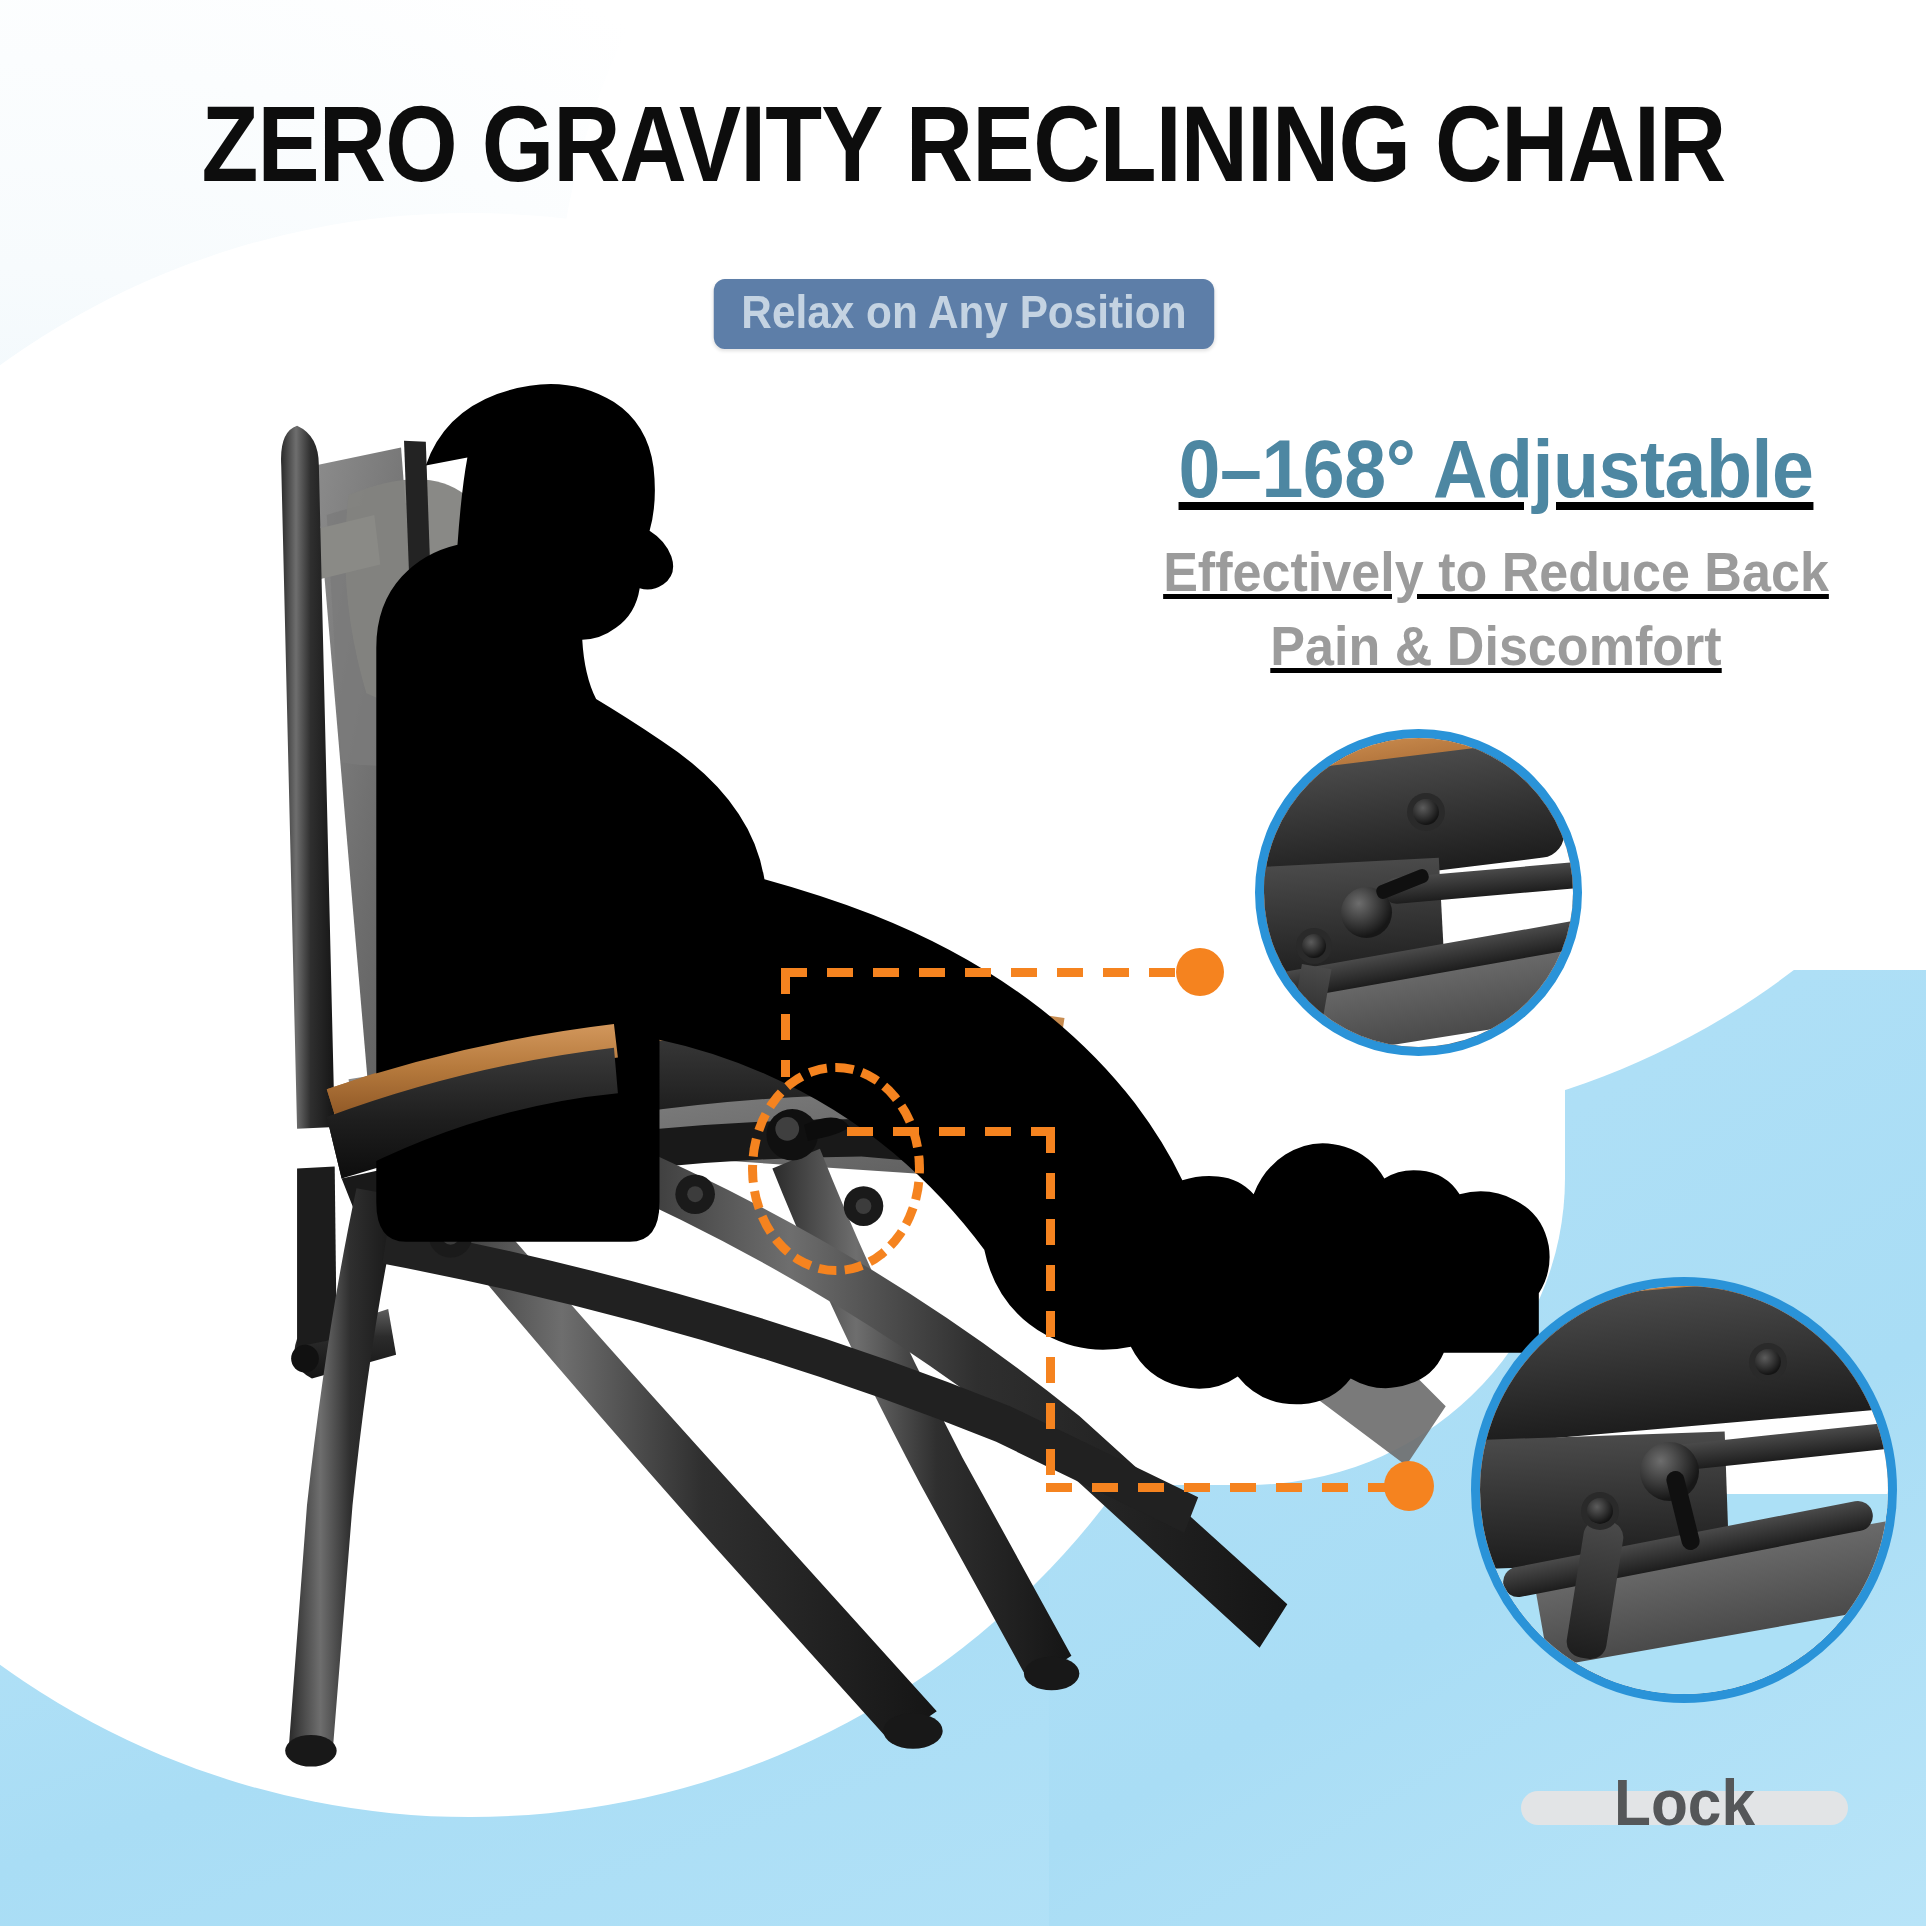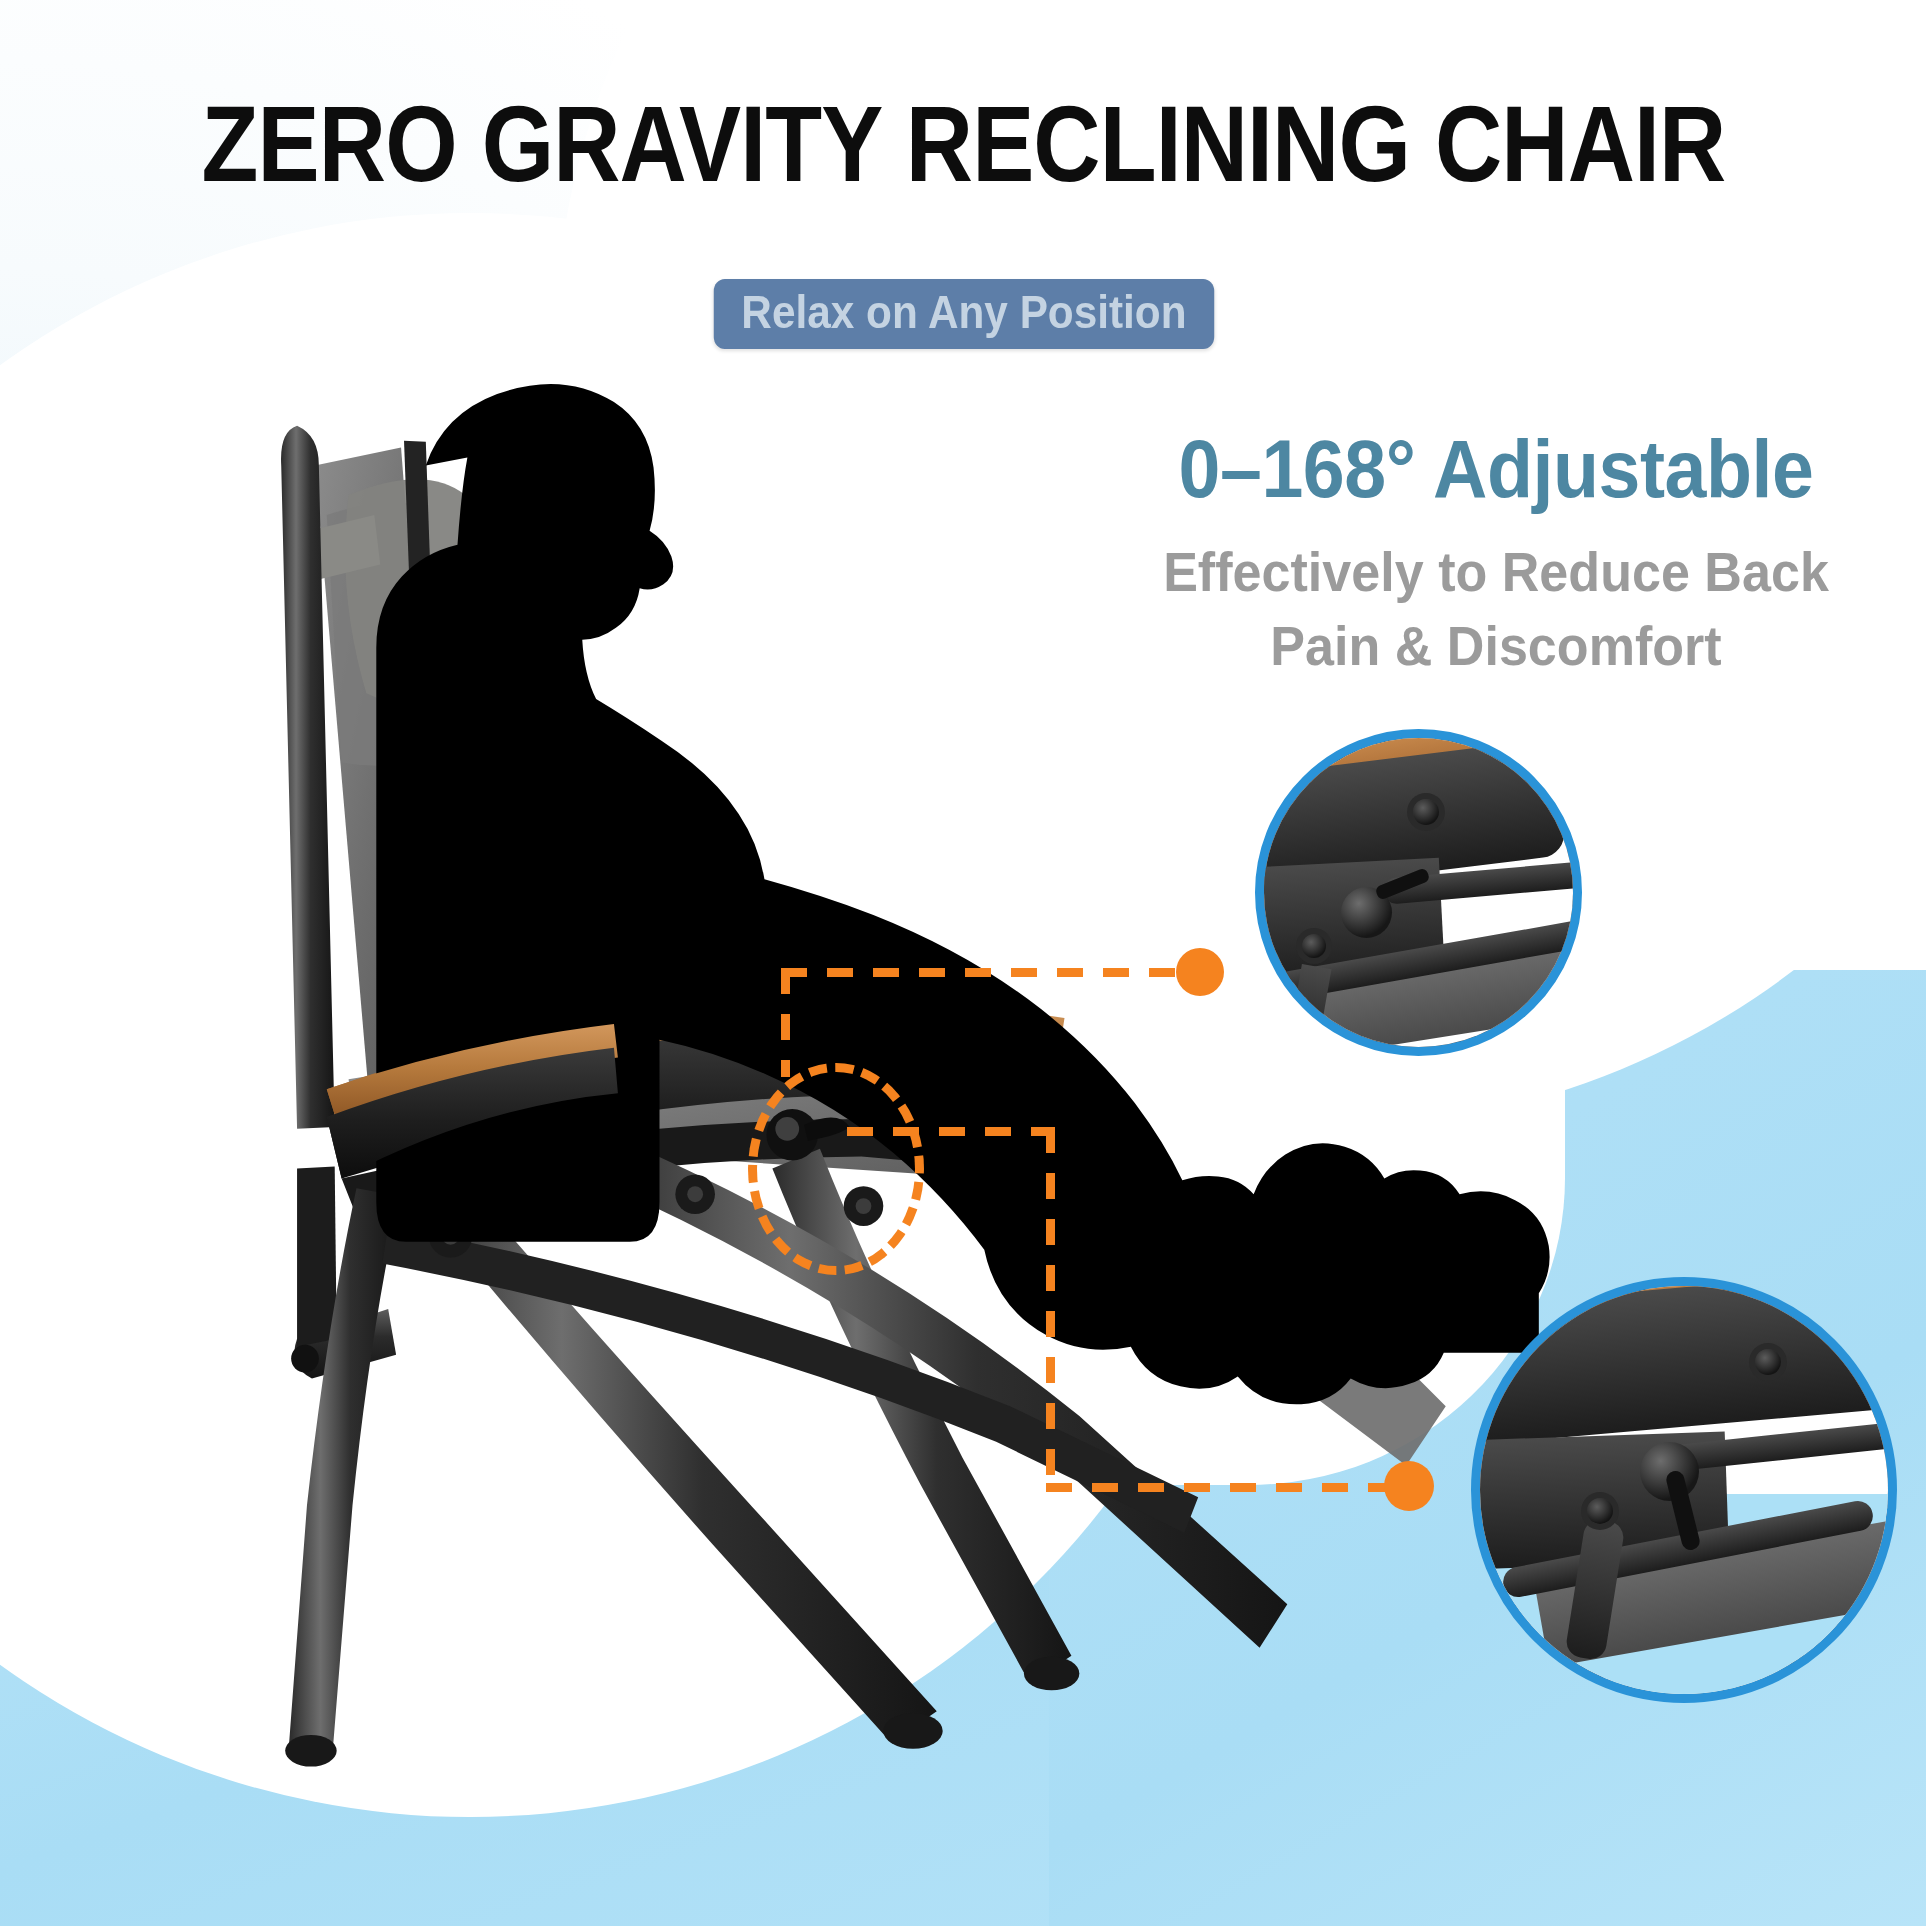--- a/index.html
+++ b/index.html
@@ -52,21 +52,21 @@
   .badge{
     background:#5d7ea8;color:#c4d3e2;border-radius:12px;
     padding:10px 30px 14px 30px;
     font-family:"Liberation Sans Narrow","Liberation Sans",sans-serif;
     font-weight:bold;font-size:46px;line-height:1;letter-spacing:0px;
     transform:scaleX(.92);
     box-shadow:0 2px 4px rgba(0,0,0,.12);
   }
 
   
-  .right-block{position:absolute;right:55px;top:428px;width:752px;text-align:center;}
+  .right-block{position:absolute;right:55px;top:428px;width:752px;text-align:center;text-decoration:underline;}
   .headline{
     font-family:"Liberation Sans Narrow","Liberation Sans",sans-serif;
     font-weight:bold;font-size:81px;line-height:1.02;color:#4d87a2;
     transform:scaleX(.93);letter-spacing:-0.5px;white-space:nowrap;
   }
   .sub{
     margin-top:24px;
     font-family:"Liberation Sans Narrow","Liberation Sans",sans-serif;
     font-weight:bold;font-size:56px;line-height:1.32;color:#9b9b9b;
     transform:scaleX(.93);
@@ -329,15 +329,19 @@
       <div class="ph-bar" style="left:20px;top:248px;width:376px;height:30px;transform:rotate(-11deg);border-radius:15px;"></div>
       <div class="ph-bar" style="left:95px;top:234px;width:40px;height:139px;transform:rotate(9deg);border-radius:16px;"></div>
       <div class="ph-knob" style="left:160px;top:156px;width:59px;height:59px;"></div>
       <div class="ph-lever" style="left:194px;top:184px;width:18px;height:81px;border-radius:9px;transform:rotate(-14deg);"></div>
       <div class="ph-screw" style="left:275px;top:63px;width:26px;height:26px;"></div>
       <div class="ph-screw" style="left:107px;top:212px;width:26px;height:26px;"></div>
     </div>
   </div>
 
 
+  <div class="pill-label" id="label-lock">
+    <div class="pill-bg"></div>
+    <div class="pill-text">Lock</div>
+  </div>
 
 </div>
 
 
 </body></html>

